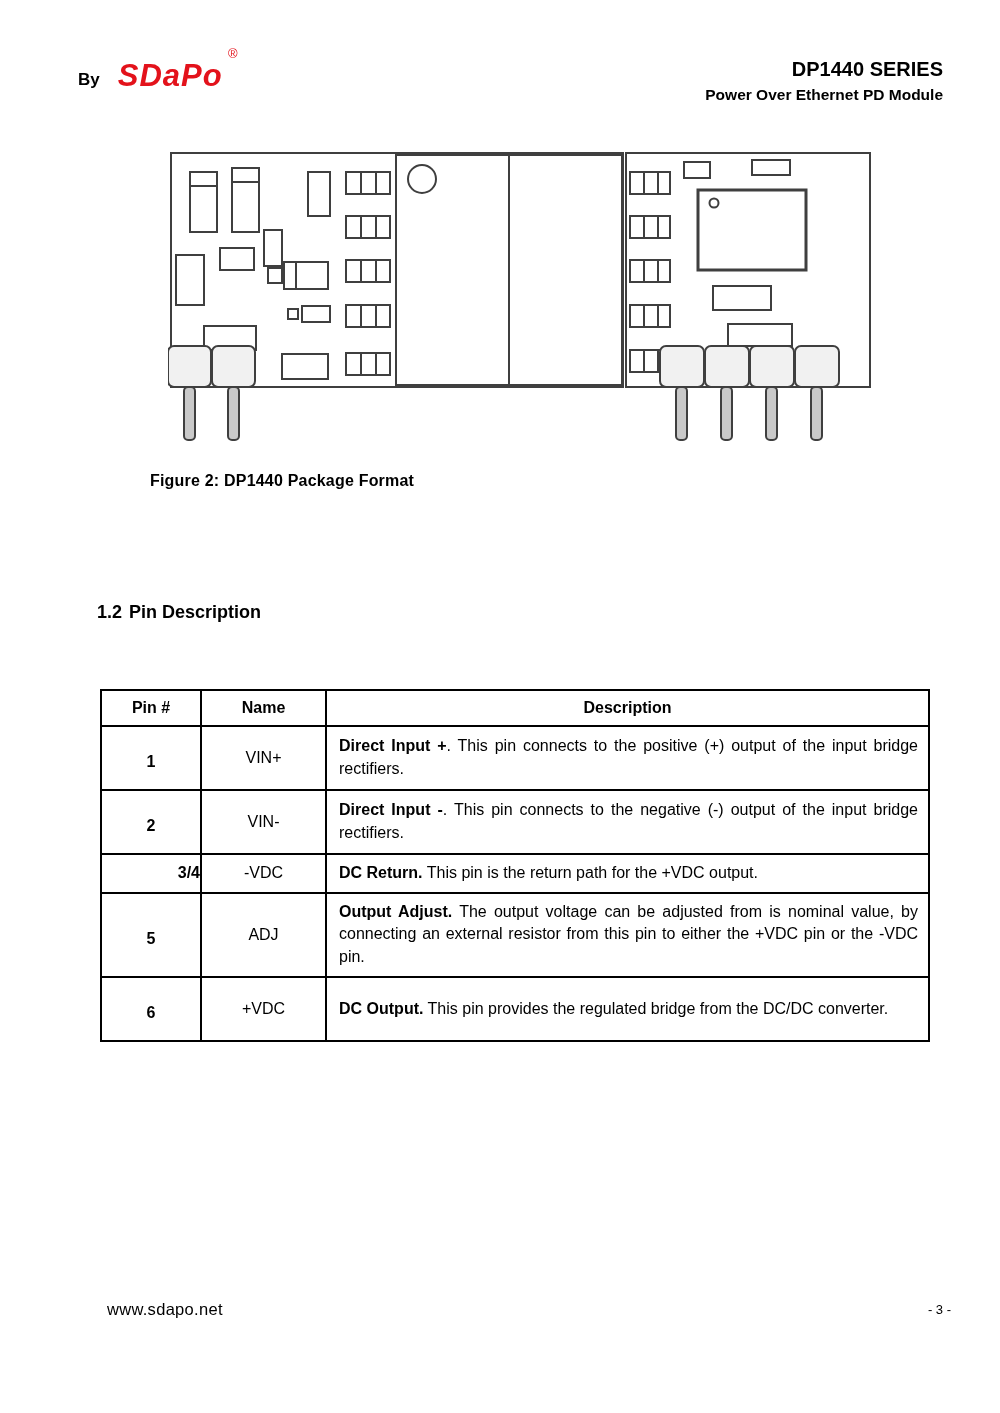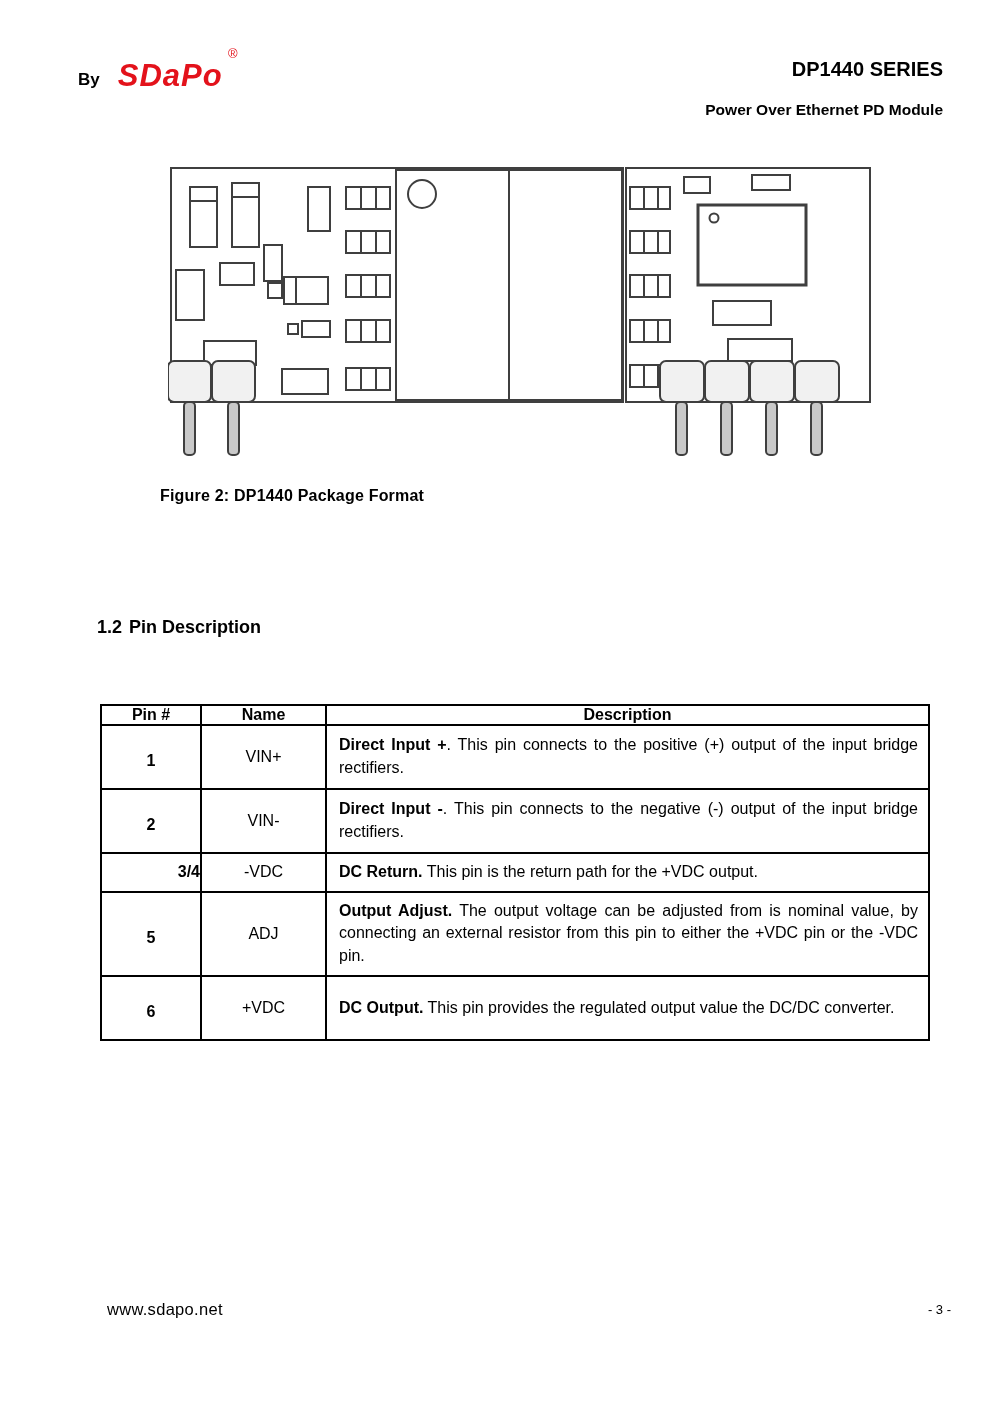--- a/index.html
+++ b/index.html
@@ -36,32 +36,32 @@
     position: absolute;
     top: -12px;
     right: -2px;
     font-size: 13px;
     font-style: normal;
     font-weight: normal;
     color: #e3121b;
   }
   .doc-title { text-align: right; }
   .doc-title .series { font-size: 20px; font-weight: bold; }
-  .doc-title .subtitle { font-size: 15.5px; font-weight: bold; margin-top: 20px; }
+  .doc-title .subtitle { font-size: 15.5px; font-weight: bold; margin-top: 5px; }
   
   .figure-wrap { margin: 46px 0 0 168px; width: 705px; }
   .figure-caption {
     width: 705px;
     margin: 22px 0 0 110px;
     text-align: left;
     font-size: 16px;
     font-weight: bold;
     letter-spacing: 0.2px;
   }
-  .fig-caption-inner { display: inline-block; margin-left: 50px; text-align: center; }
+  .fig-caption-inner { display: inline-block; margin-left: 40px; text-align: center; }
   
   .section-heading {
     margin: 112px 0 0 97px;
     font-size: 18px;
     font-weight: bold;
   }
   .section-heading .num { margin-right: 7px; }
   
   table.pin-table {
     border-collapse: collapse;
@@ -70,21 +70,21 @@
     table-layout: fixed;
   }
   .pin-table th, .pin-table td {
     border: 2px solid #000;
     font-size: 16px;
     vertical-align: middle;
   }
   .pin-table col.c-pin { width: 100px; }
   .pin-table col.c-name { width: 125px; }
   .pin-table th {
-    height: 20px;
+    height: 36px;
     font-weight: bold;
     text-align: center;
     margin-left: 12px;
   }
   .cell-pin {
     text-align: center;
     font-weight: bold;
     vertical-align: top;
     padding-top: 8px;
   }
@@ -315,21 +315,21 @@
         <td class="cell-desc"><span class="lead">DC Return.</span><span> This pin is the return path for the +VDC output.</span></td>
       </tr>
       <tr class="r-3line">
         <td class="cell-pin">5</td>
         <td class="cell-name">ADJ</td>
         <td class="cell-desc"><span class="lead">Output Adjust.</span><span> The output voltage can be adjusted from is nominal value, by connecting an external resistor from this pin to either the +VDC pin or the -VDC pin.</span></td>
       </tr>
       <tr class="r-tall">
         <td class="cell-pin">6</td>
         <td class="cell-name">+VDC</td>
-        <td class="cell-desc"><span class="lead">DC Output.</span><span> This pin provides the regulated output value the DC/DC converter.</span></td>
+        <td class="cell-desc"><span class="lead">DC Output.</span><span> This pin provides the regulated bridge from the DC/DC converter.</span></td>
       </tr>
     </tbody>
   </table>
 
 
   <div class="footer">
     <div class="footer-row">
       <span class="footer-site">www.sdapo.net</span>
       <span class="footer-page">- 3 -</span>
     </div>

